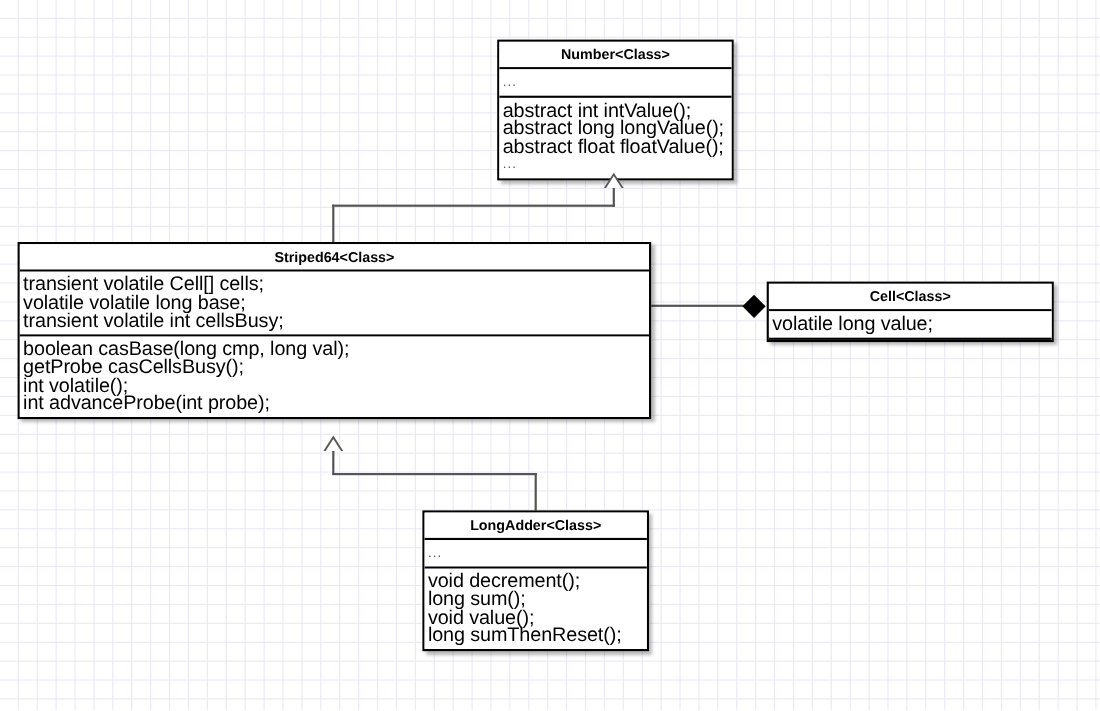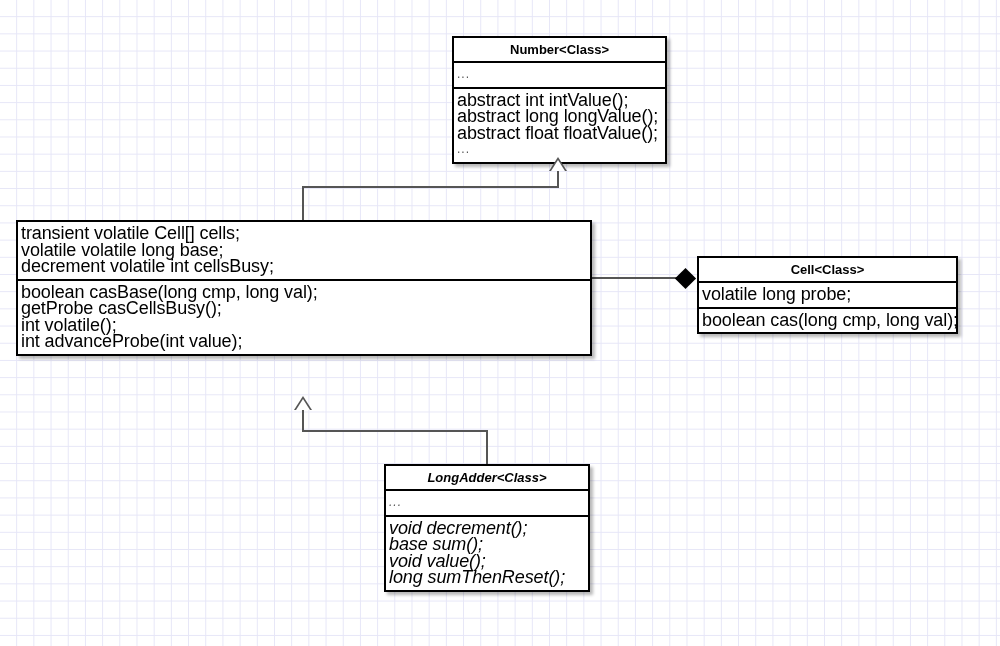--- a/index.html
+++ b/index.html
@@ -119,49 +119,47 @@
     </div>
     <div class="uml-compartment">
       <div class="uml-row">abstract int intValue();</div>
       <div class="uml-row">abstract long longValue();</div>
       <div class="uml-row">abstract float floatValue();</div>
       <div class="uml-row ellipsis">...</div>
     </div>
   </div>
 
   <div class="uml-class" style="left:16px; top:220px; width:576px;">
+    <div class="uml-title">Striped64&lt;Class&gt;</div>
     <div class="uml-compartment bordered">
       <div class="uml-row">transient volatile Cell[] cells;</div>
       <div class="uml-row">volatile volatile long base;</div>
-      <div class="uml-row">decrement volatile int cellsBusy;</div>
+      <div class="uml-row">transient volatile int cellsBusy;</div>
     </div>
     <div class="uml-compartment">
       <div class="uml-row">boolean casBase(long cmp, long val);</div>
       <div class="uml-row">getProbe casCellsBusy();</div>
       <div class="uml-row">int volatile();</div>
-      <div class="uml-row">int advanceProbe(int value);</div>
+      <div class="uml-row">int advanceProbe(int probe);</div>
     </div>
   </div>
 
   <div class="uml-class" style="left:697px; top:256px; width:261px;">
     <div class="uml-title">Cell&lt;Class&gt;</div>
     <div class="uml-compartment bordered">
-      <div class="uml-row">volatile long probe;</div>
-    </div>
-    <div class="uml-compartment">
-      <div class="uml-row">boolean cas(long cmp, long val);</div>
+      <div class="uml-row">volatile long value;</div>
     </div>
   </div>
 
-  <div class="uml-class" style="left:384px; top:464px; width:206px;font-style:italic;">
+  <div class="uml-class" style="left:384px; top:464px; width:206px;">
     <div class="uml-title">LongAdder&lt;Class&gt;</div>
     <div class="uml-compartment bordered">
       <div class="uml-row ellipsis">...</div>
     </div>
     <div class="uml-compartment">
       <div class="uml-row">void decrement();</div>
-      <div class="uml-row">base sum();</div>
+      <div class="uml-row">long sum();</div>
       <div class="uml-row">void value();</div>
       <div class="uml-row">long sumThenReset();</div>
     </div>
   </div>
 
 </div>
 
 </body></html>

